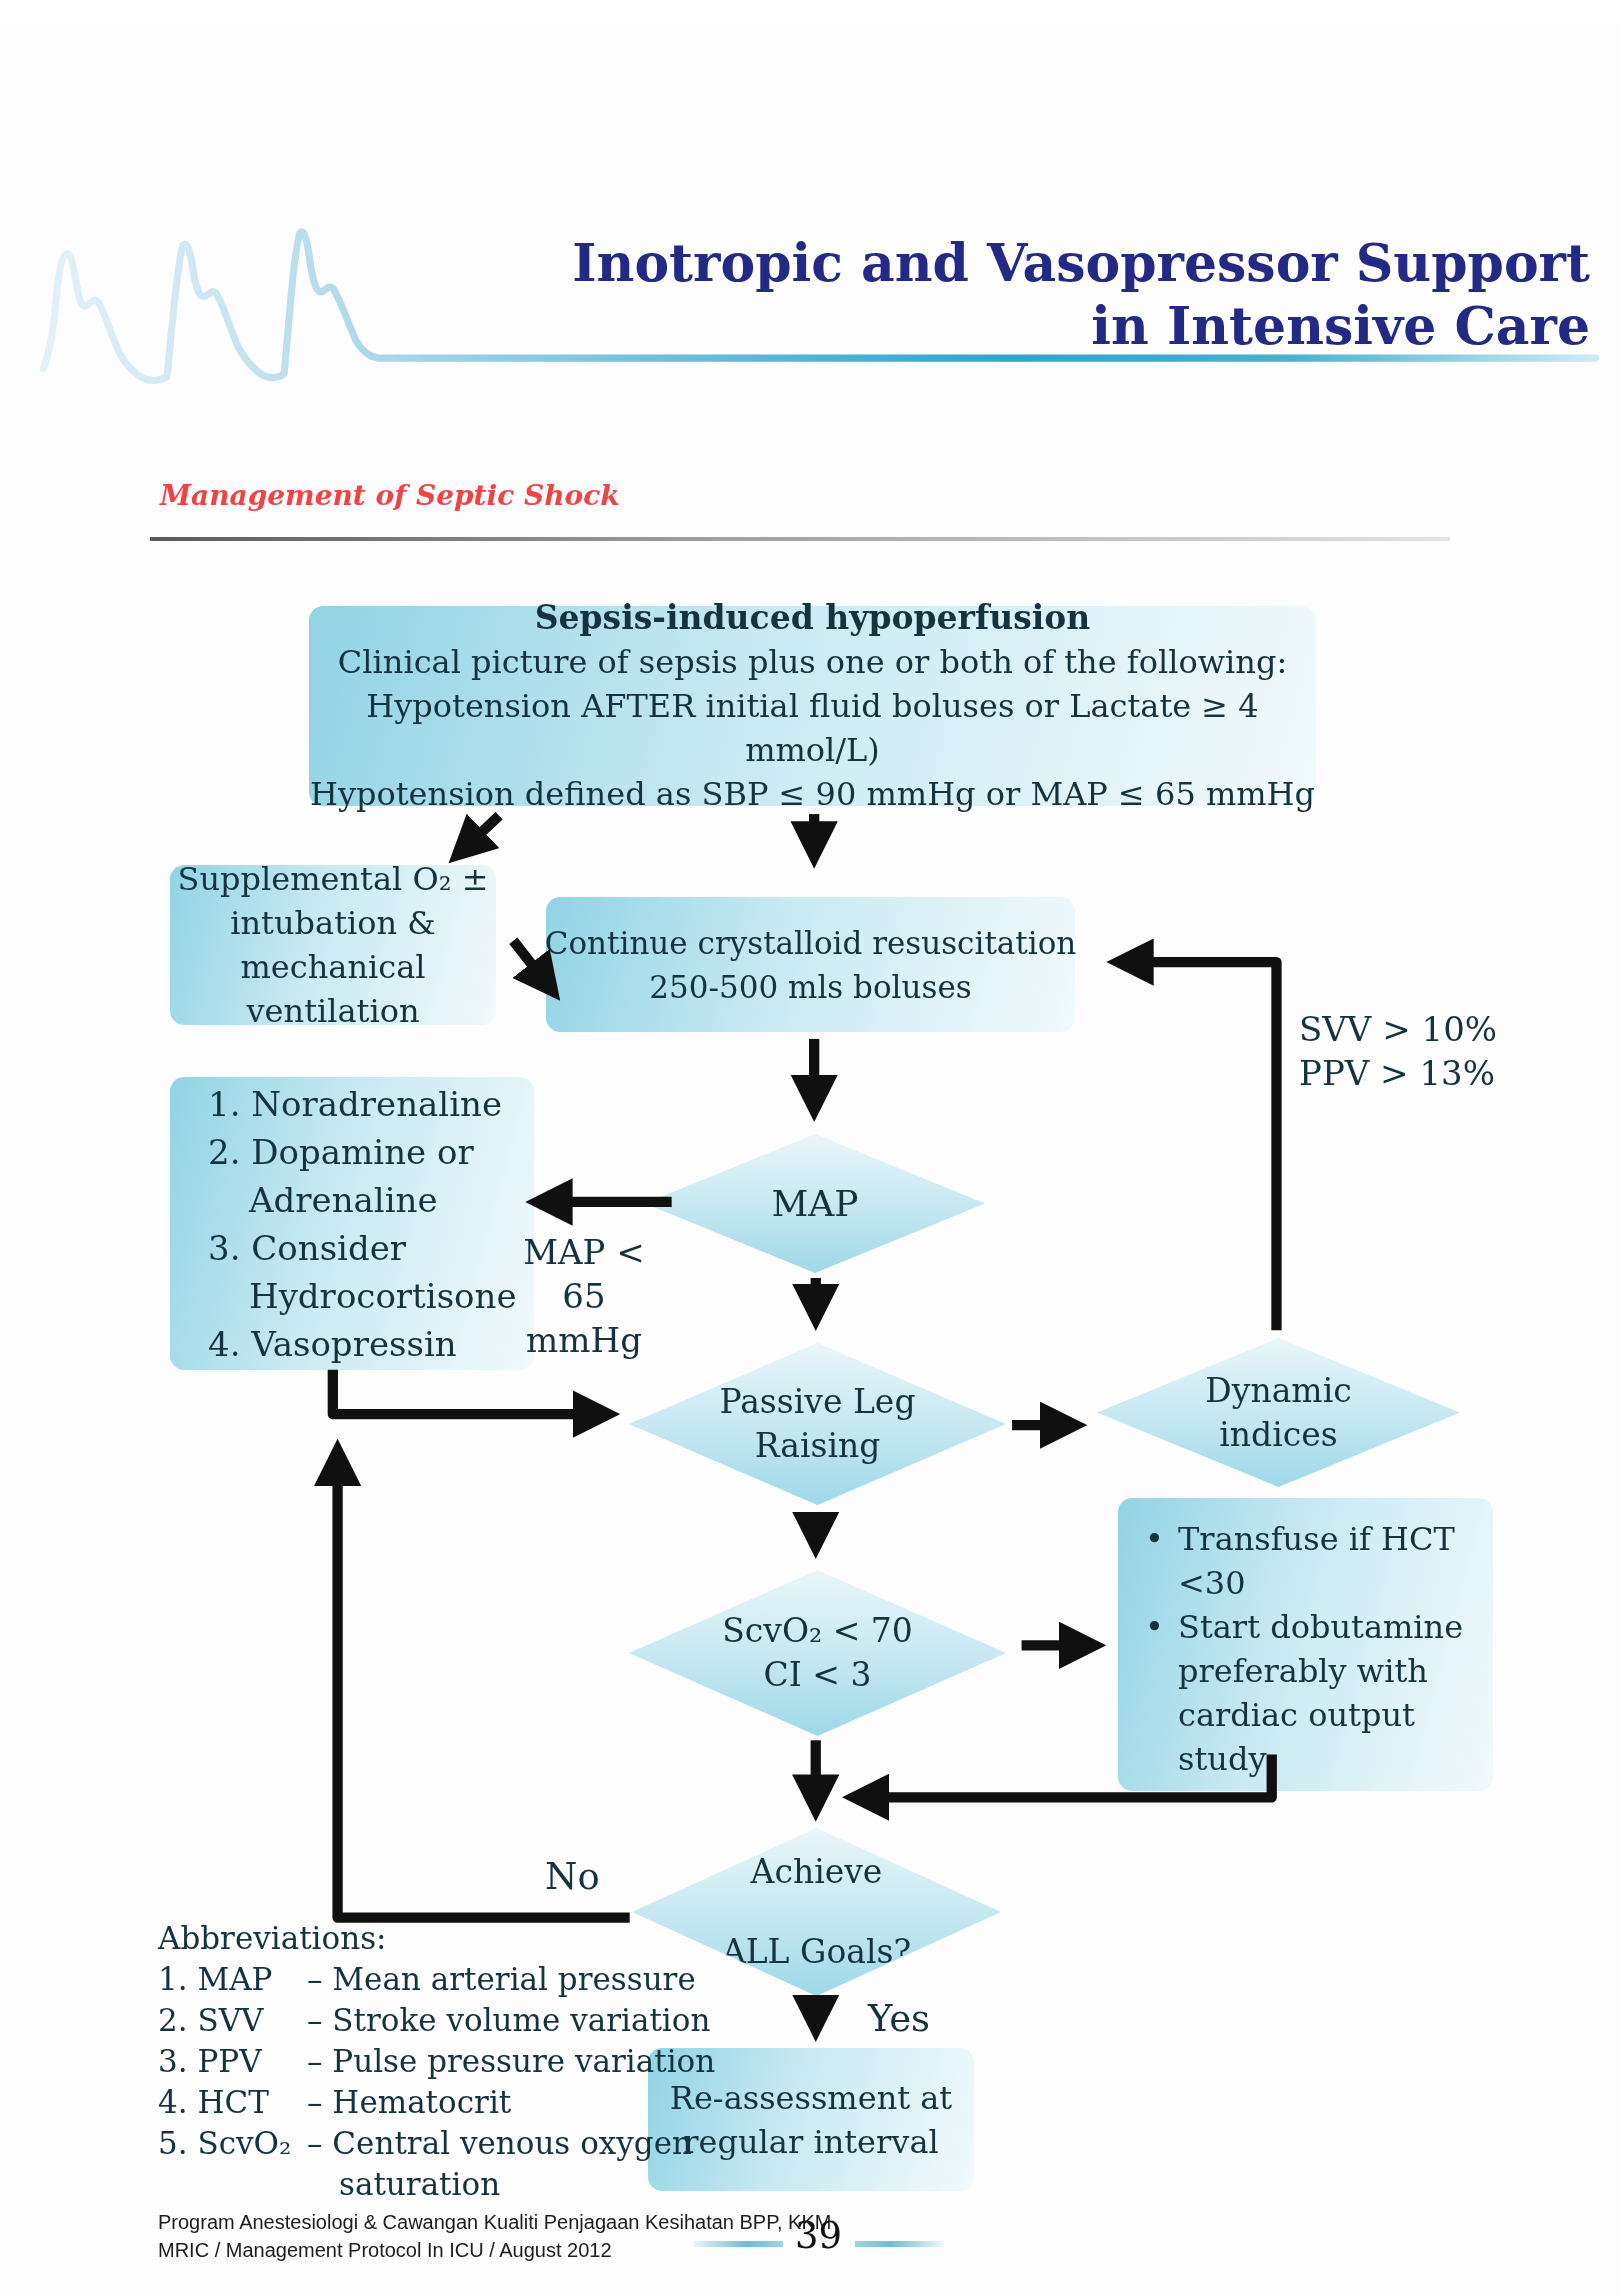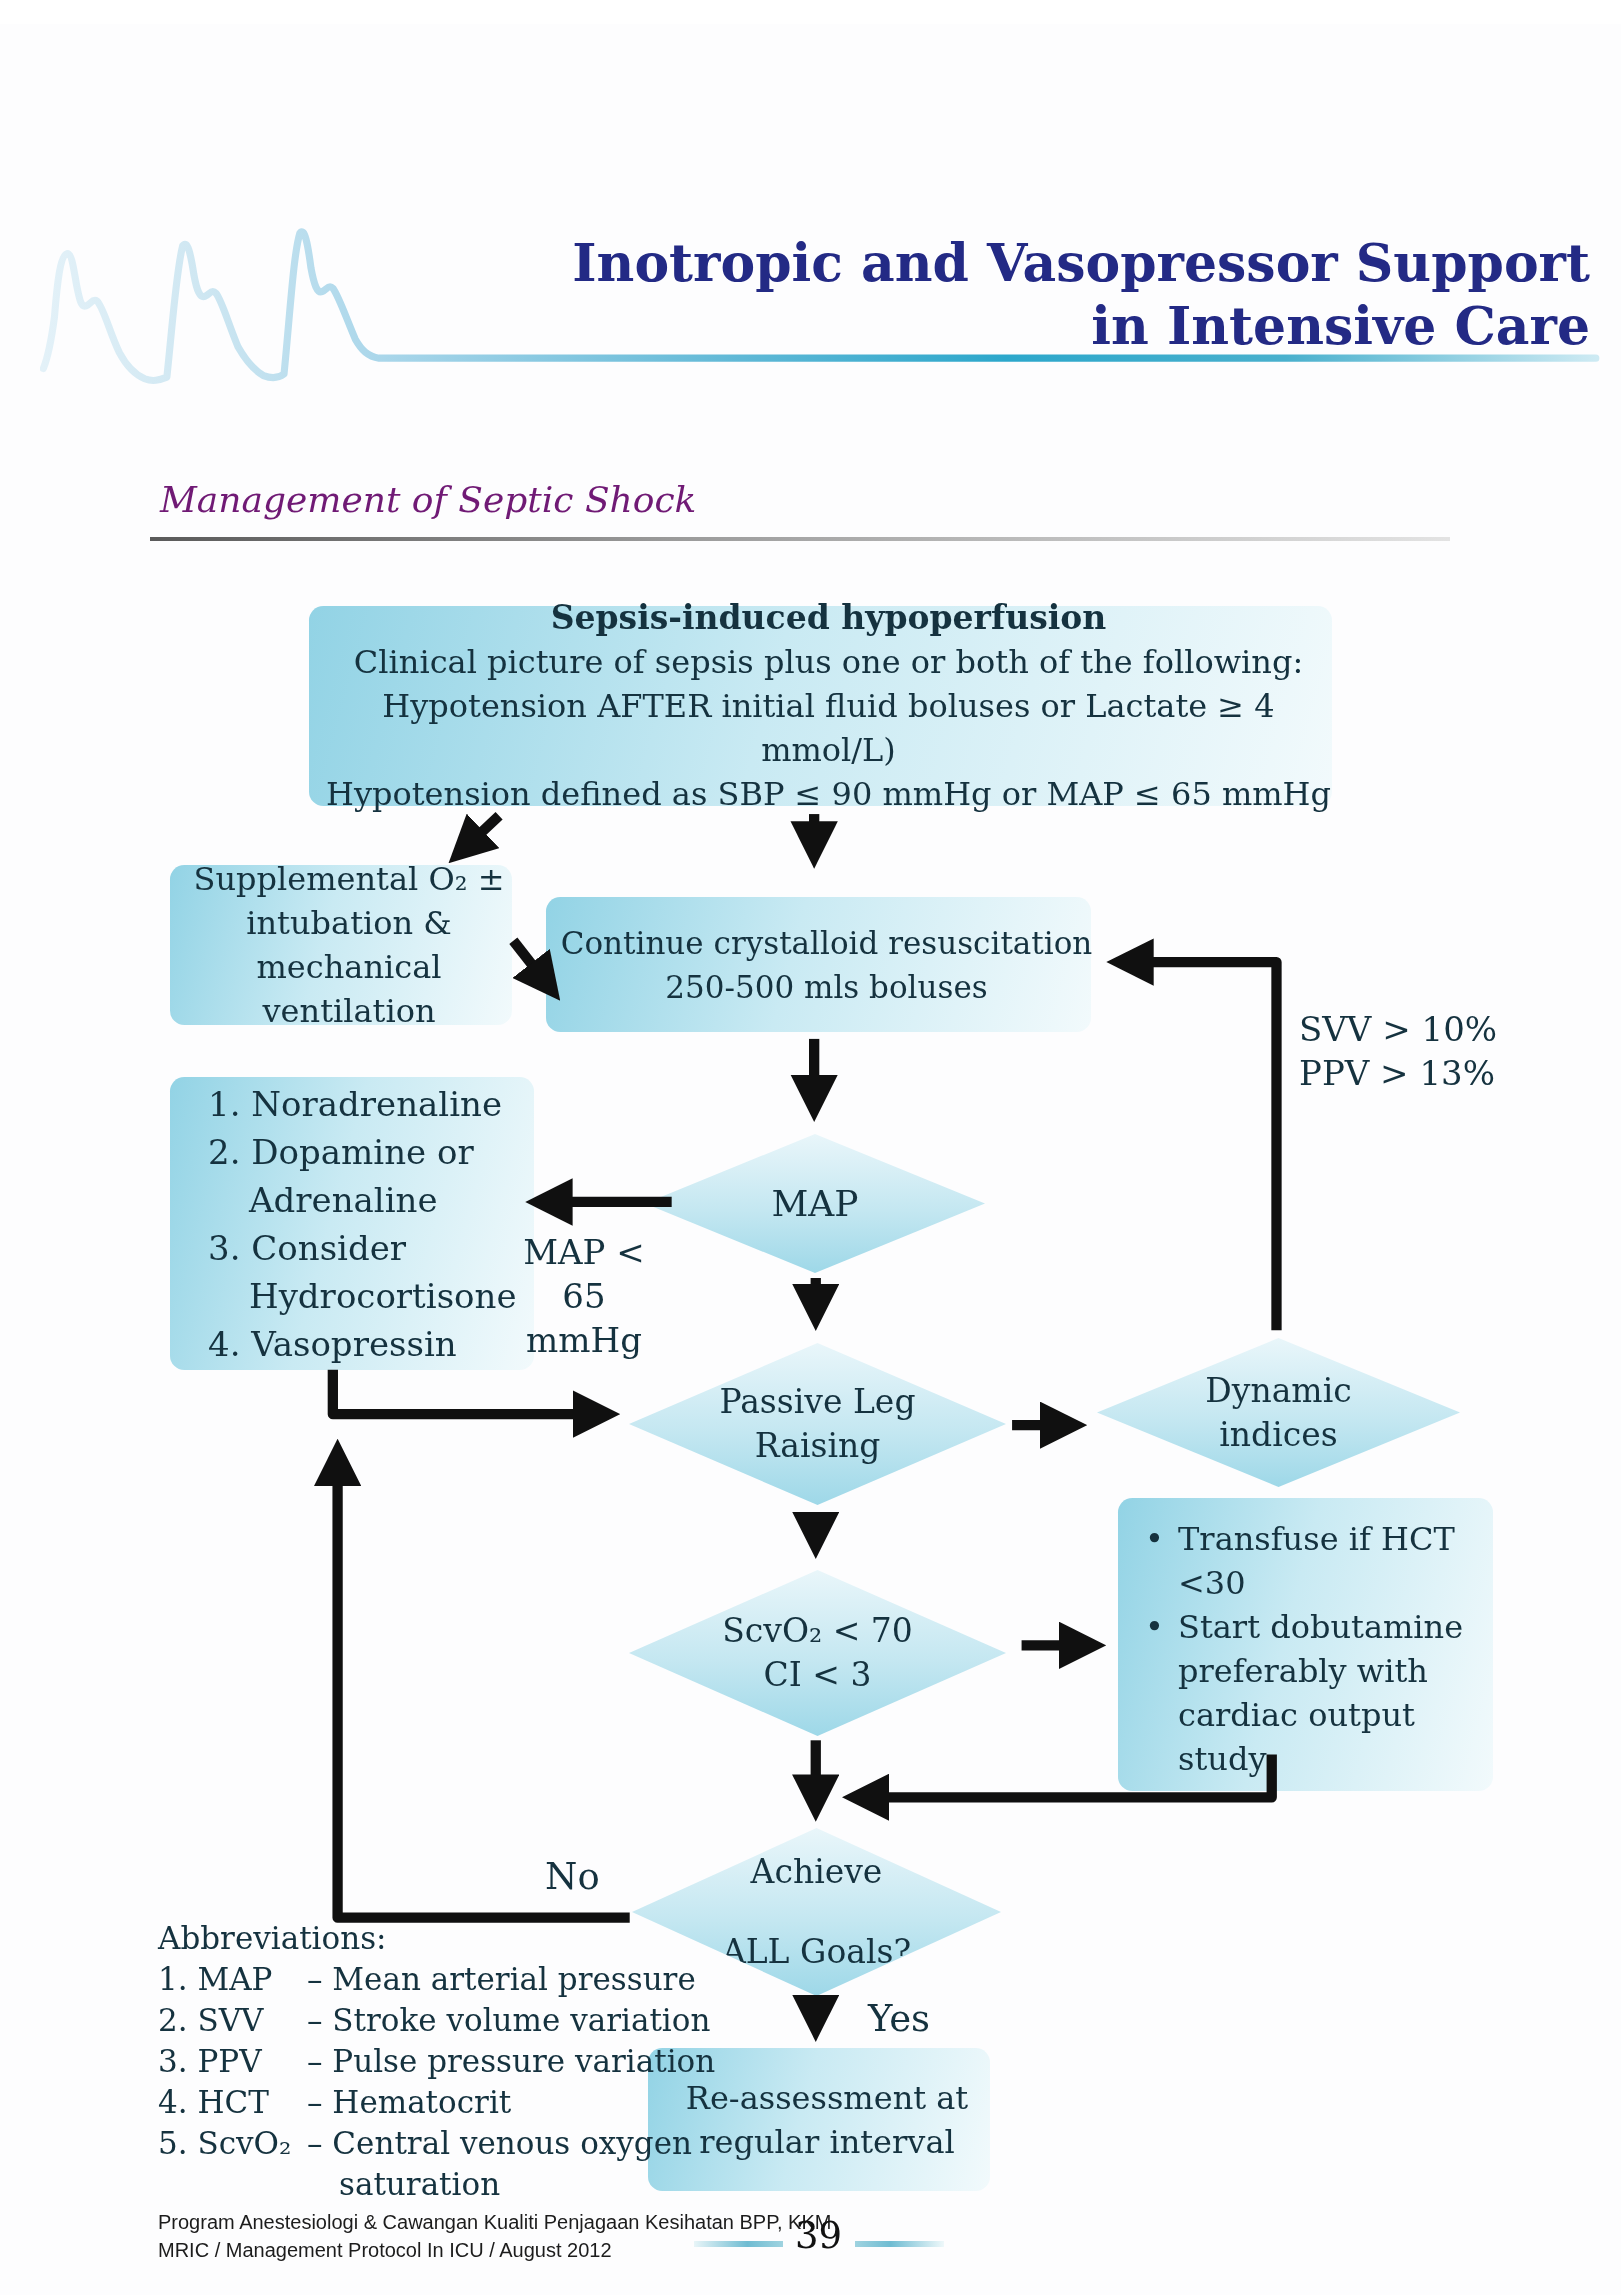--- a/index.html
+++ b/index.html
@@ -12,33 +12,32 @@
   }
   .abs{position:absolute;}
   
   .title{
     position:absolute; top:207px; right:32px; text-align:right;
     color:#232a85; font-weight:bold; font-size:52px; line-height:63px;
     letter-spacing:0px;
   }
   .section-heading{
     position:absolute; left:160px; top:455px;
-    color:#701a75; font-size:36px; font-weight:normal; font-style:italic;
+    color:#ef4444; font-size:28px; font-weight:bold; font-style:italic;
   }
   .heading-rule{
     position:absolute; left:150px; top:513px; width:1300px; height:4px;
     background:linear-gradient(to right,#5a5a5a 0%,#9a9a9a 40%,#e3e3e3 100%);
   }
   
   .box{
     position:absolute; border-radius:14.3px;
     background:linear-gradient(105deg,#92d3e5 0%,#c9eaf3 45%,#f2fafc 100%);
     display:flex; flex-direction:column; justify-content:center; align-items:center;
     text-align:center;
-    padding-left:16px;
   }
   .box .bline{font-size:32px; line-height:44px;}
   .diamond{
     position:absolute;
     clip-path:polygon(50% 0%,100% 50%,50% 100%,0% 50%);
     background:linear-gradient(180deg,#e9f6fa 0%,#c4e7f1 55%,#9ed8e8 100%);
     display:flex; flex-direction:column; justify-content:center; align-items:center;
     text-align:center;
   }
   .diamond .dline{font-size:33px; line-height:44px;}

